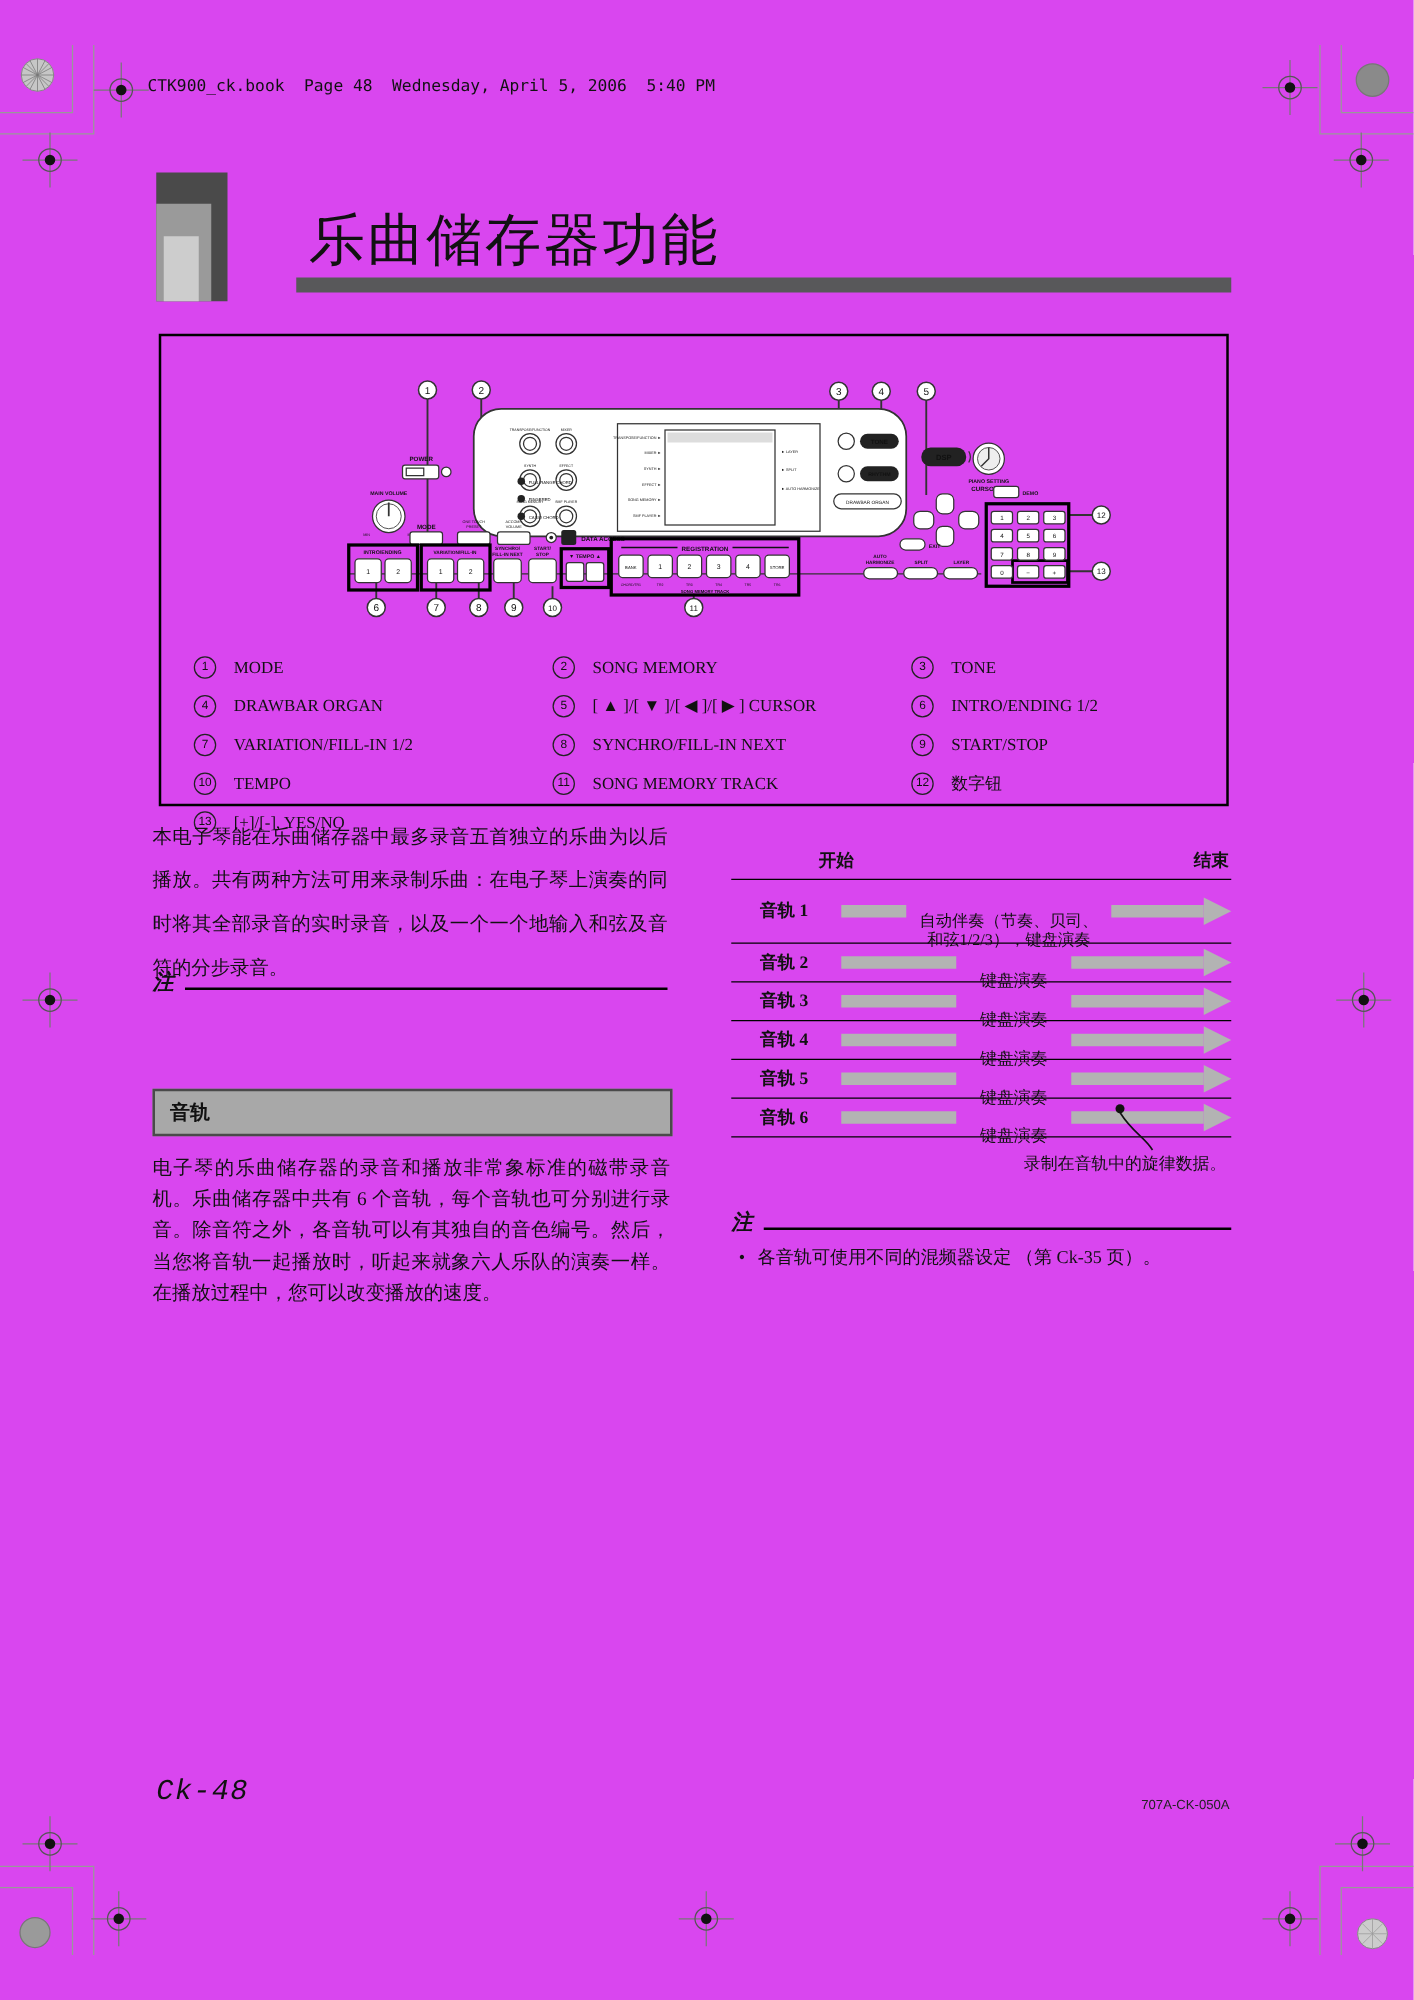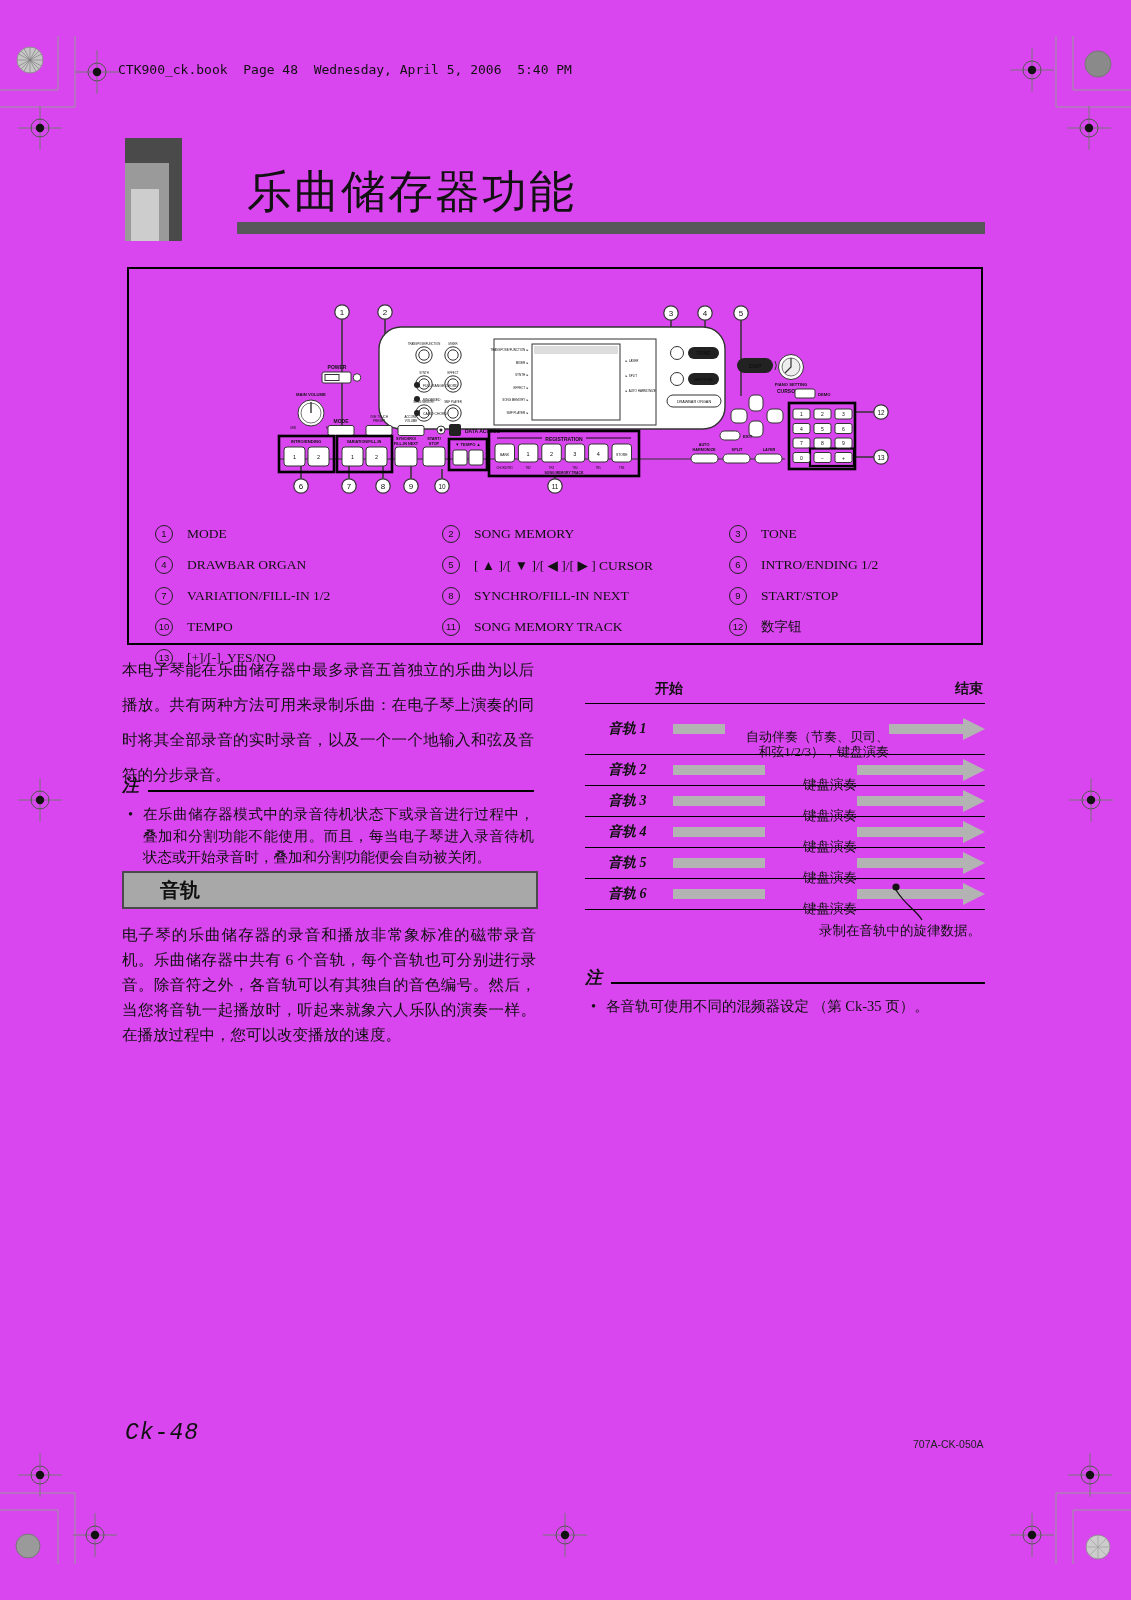--- a/index.html
+++ b/index.html
@@ -31,33 +31,33 @@
   .note-label{font-weight:bold;font-style:italic;font-size:17px;}
   .rule{flex:1;height:2.5px;background:#000;margin-bottom:5px;}
   .note ul{margin:7px 0 0 0;padding:0;list-style:none;}
   .note li{position:relative;padding-left:21px;font-size:14.5px;line-height:21.5px;
            text-align:justify;margin-bottom:3px;}
   .note li::before{content:"\2022";position:absolute;left:6px;}
   .note1{left:122px;top:774px;}
   .note2{left:585px;top:966px;width:400px;}
   .sec-head{left:122px;top:871px;width:412px;height:34px;background:#a8a8a8;
             border:2px solid #4a4a4a;display:flex;align-items:center;}
-  .sec-head span{font-size:20px;font-weight:bold;padding-left:12px;margin-left:24px;}
+  .sec-head span{font-size:16px;font-weight:bold;padding-left:12px;}
   .sec-body{left:122px;top:922px;width:414px;margin:0;font-size:15.5px;line-height:25px;text-align:justify;}
   
   .tracks{left:585px;top:680px;width:400px;}
   .thead{position:relative;height:23px;border-bottom:1.5px solid #000;font-weight:bold;font-size:14px;}
   .tstart{position:absolute;left:70px;top:0;}
   .tend{position:absolute;right:2px;top:0;}
   .trow{display:flex;align-items:center;height:30px;border-bottom:1.2px solid #000;}
   .trow-first{height:50px;}
-  .tname{flex:0 0 88px;padding-left:23px;box-sizing:border-box;font-weight:bold;font-size:14px;white-space:nowrap;font-style:italic;}
+  .tname{flex:0 0 88px;padding-left:23px;box-sizing:border-box;font-weight:bold;font-size:14px;white-space:nowrap;}
   .tbar{flex:0 0 92px;height:10px;background:#b3b3b3;}
   .trow-first .tbar{flex:0 0 52px;}
-  .tdesc{flex:1;text-align:right;font-size:13.5px;line-height:15px;margin-top:29px;}
+  .tdesc{flex:1;text-align:center;font-size:13.5px;line-height:15px;margin-top:29px;}
   .trow-first .tdesc{font-size:13px;}
   .tarrow{flex:0 0 128px;display:flex;align-items:center;}
   .trow-first .tarrow{flex:0 0 96px;}
   .ashaft{flex:1;height:10px;background:#b3b3b3;}
   .ahead{width:0;height:0;border-left:22px solid #b3b3b3;border-top:11px solid transparent;
          border-bottom:11px solid transparent;}
   .tcallout-line{position:absolute;left:295px;top:198px;}
   .tcallout-text{position:absolute;right:4px;top:242px;font-size:13.5px;white-space:nowrap;}
   
   .foot-l{left:125px;top:1420px;font-family:Liberation Mono, monospace;font-style:italic;
@@ -456,23 +456,20 @@
 </div>
   </div>
 
   <p class="abs intro">本电子琴能在乐曲储存器中最多录音五首独立的乐曲为以后播放。共有两种方法可用来录制乐曲：在电子琴上演奏的同时将其全部录音的实时录音，以及一个一个地输入和弦及音符的分步录音。</p>
 
   <div class="abs note note1">
     <div class="note-head">
       <span class="note-label">注</span>
       <span class="rule"></span>
     </div>
-    <ul id="note1-list">
-  <li><span class="btext">在乐曲储存器模式中的录音待机状态下或录音进行过程中，叠加和分割功能不能使用。而且，每当电子琴进入录音待机状态或开始录音时，叠加和分割功能便会自动被关闭。</span></li>
-</ul>
   </div>
 
   <div class="abs sec-head">
     <span>音轨</span>
   </div>
   <p class="abs sec-body">电子琴的乐曲储存器的录音和播放非常象标准的磁带录音机。乐曲储存器中共有 6 个音轨，每个音轨也可分别进行录音。除音符之外，各音轨可以有其独自的音色编号。然后，当您将音轨一起播放时，听起来就象六人乐队的演奏一样。在播放过程中，您可以改变播放的速度。</p>
 
   <div class="abs tracks">
     <div class="thead">
       <span class="tstart">开始</span>

